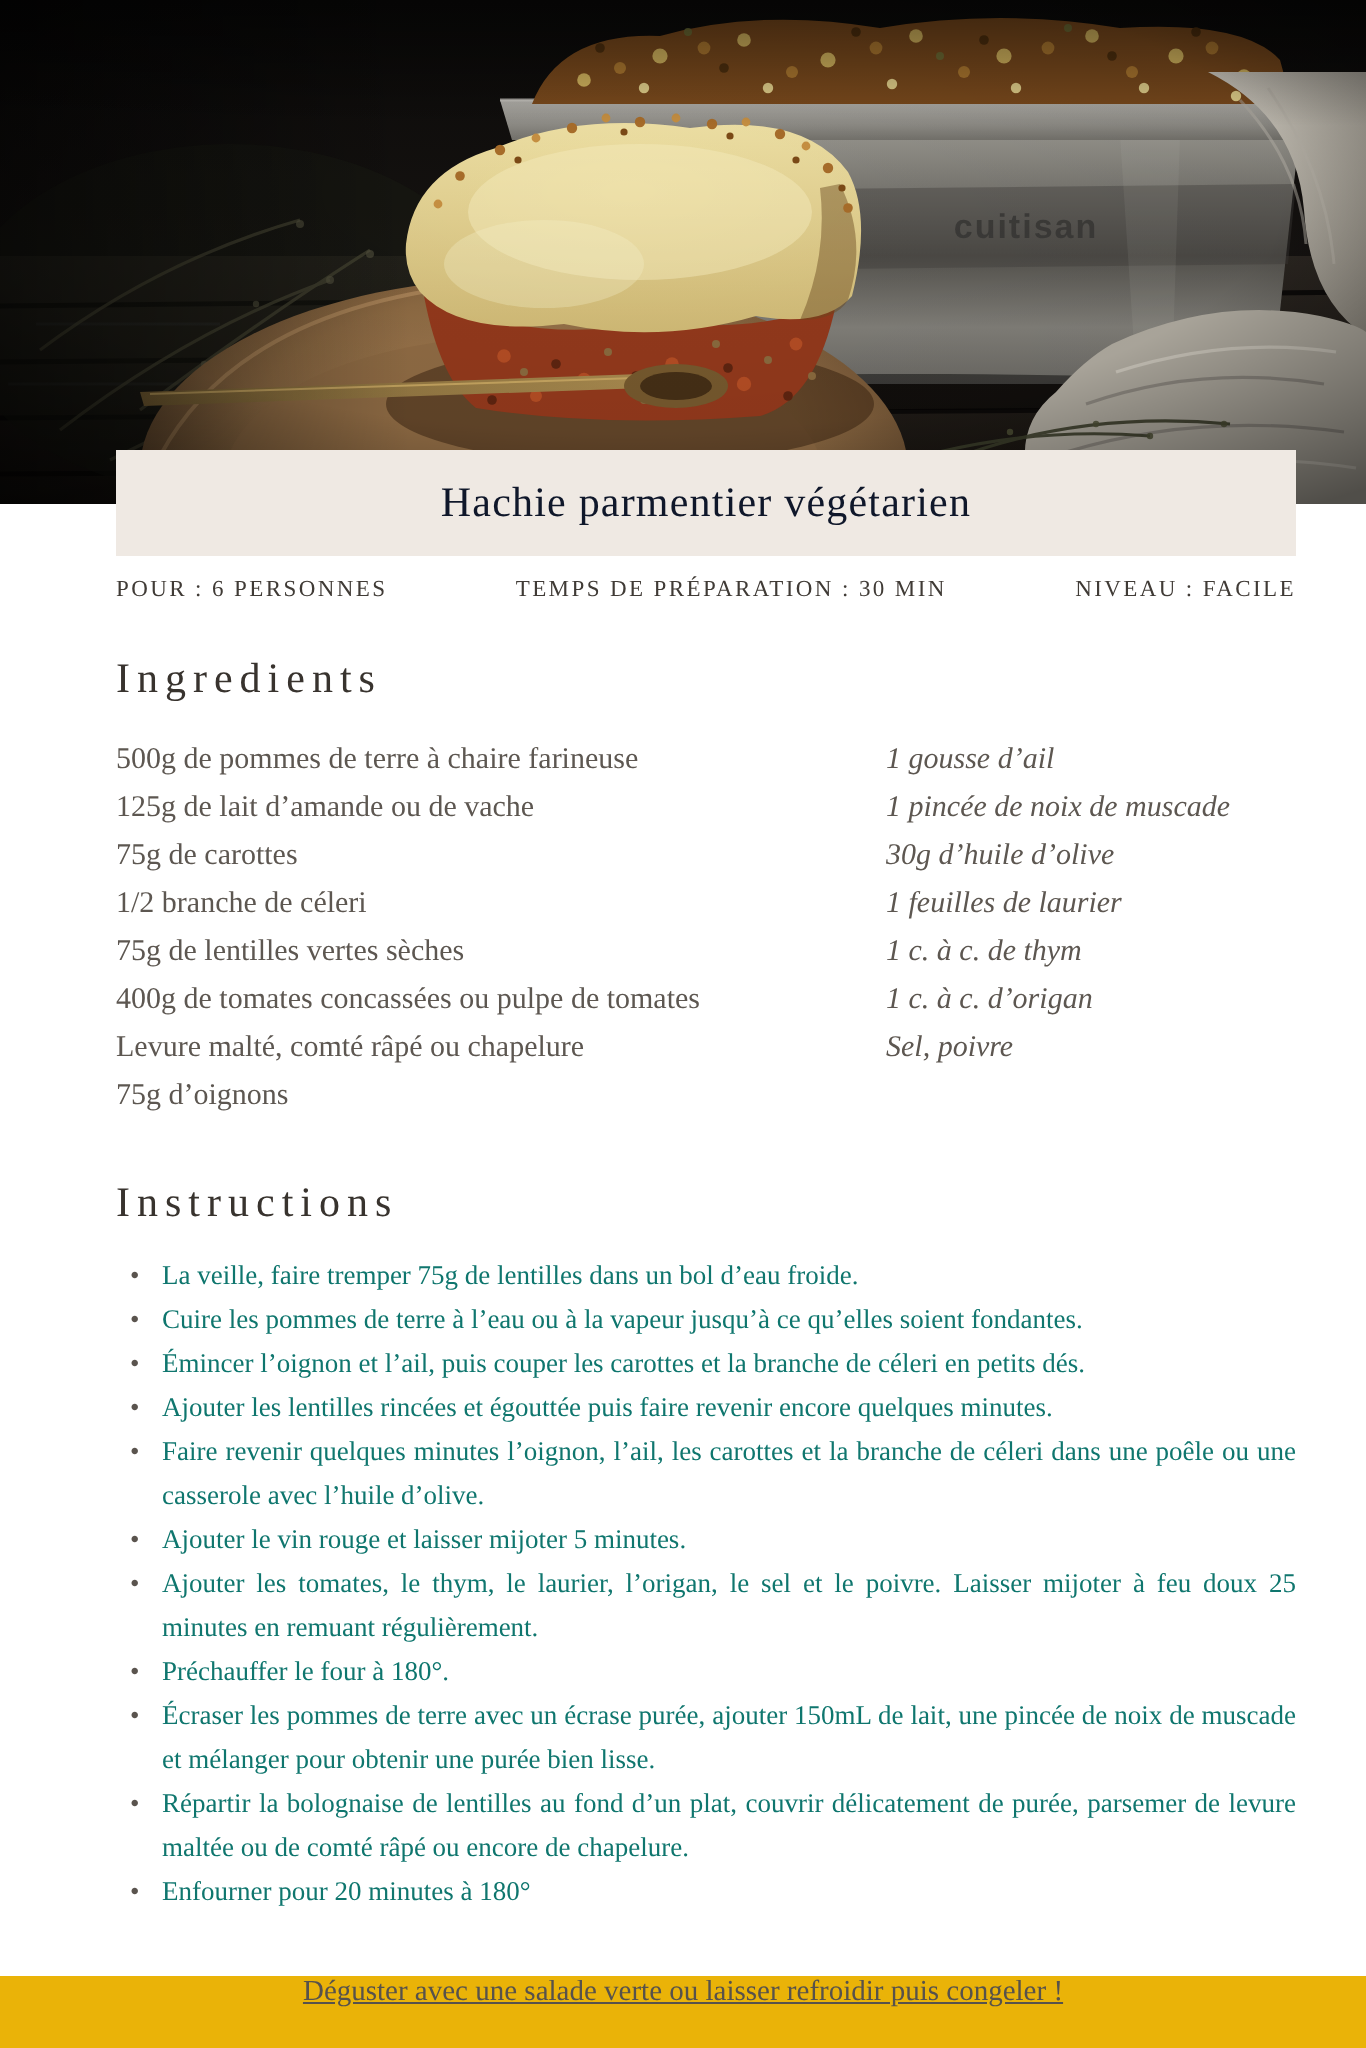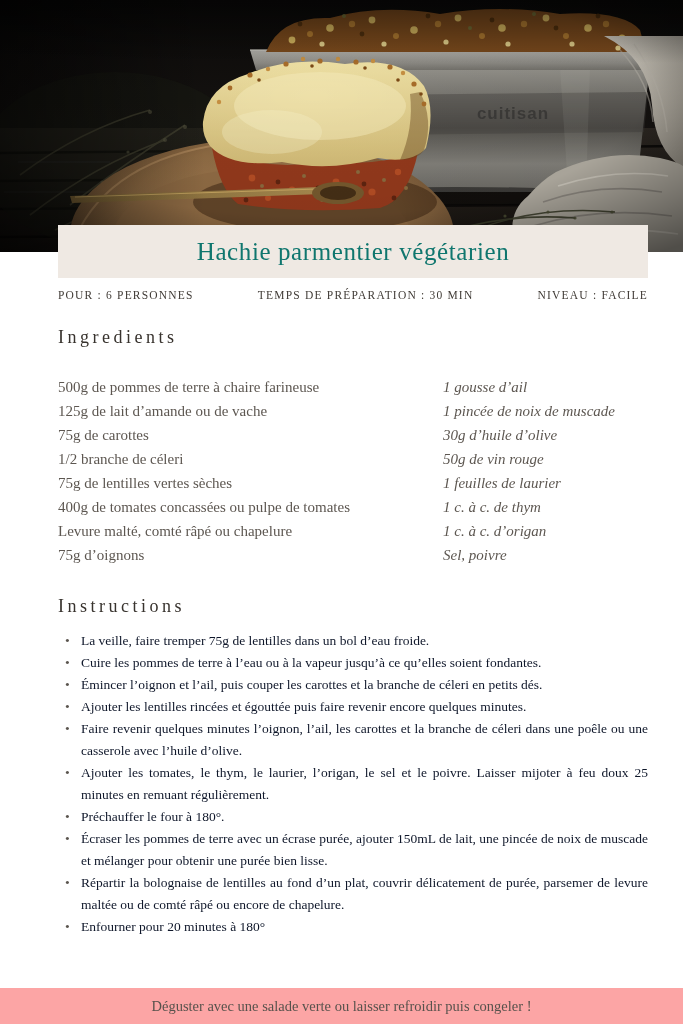--- a/index.html
+++ b/index.html
@@ -10,53 +10,53 @@
     position:relative;
   }
   .hero{height:252px;flex:none;position:relative;}
   .hero svg{display:block;}
   .title-band{
     flex:none;position:relative;z-index:2;
     margin:-27px 35px 0 58px;height:53px;background:#efe9e3;
     display:flex;align-items:center;justify-content:center;
   }
   .title-band h1{
-    margin:0;font-size:25px;font-weight:500;color:#0f766e;letter-spacing:.6px;
+    margin:0;font-size:21px;font-weight:500;color:#0f172a;letter-spacing:.6px;
   }
   .meta-row{
     flex:none;margin:11px 35px 0 58px;
     display:flex;justify-content:space-between;align-items:flex-end;
     font-size:11.5px;letter-spacing:1.2px;color:#403b36;
   }
   section{flex:none;margin:0 35px 0 58px;}
   h2{
-    margin:0;font-weight:normal;font-size:18px;letter-spacing:3.5px;color:#38332e;
+    margin:0;font-weight:normal;font-size:21px;letter-spacing:3.5px;color:#38332e;
   }
   .ingredients h2{margin-top:26px;}
   .ing-grid{
-    margin-top:27px;display:grid;grid-template-columns:374px 1fr;column-gap:11px;
+    margin-top:16px;display:grid;grid-template-columns:374px 1fr;column-gap:11px;
   }
   ul{list-style:none;margin:0;padding:0;}
   .ing-col li{
     font-size:15px;line-height:24px;color:#5d5751;text-align:justify;
   }
   .ing-col.right li{text-align:left;font-style:italic;}
   .instructions h2{margin-top:29px;}
   .steps{margin-top:13px;}
   .steps li{
     position:relative;padding-left:23px;
-    font-size:13.5px;line-height:22px;color:#0f172a;text-align:justify;
+    font-size:13.5px;line-height:22px;color:#0f766e;text-align:justify;
   }
   .steps li::before{
     content:"\2022";position:absolute;left:7px;top:0;color:#5a544e;
   }
   .footer-band{
-    flex:none;margin-top:auto;height:36px;background:#fca5a5;
-    display:flex;align-items:center;justify-content:center;
-    font-size:14.5px;color:#57524c;
+    flex:none;margin-top:auto;height:36px;background:#eab308;
+    display:flex;justify-content:center;
+    font-size:14.5px;color:#57524c;text-decoration:underline;
   }
 </style>
 </head>
 <body>
 
 <div class="page">
 
   <div class="hero">
     <svg width="683" height="252" viewBox="0 0 683 252" xmlns="http://www.w3.org/2000/svg">
       <defs>
@@ -352,38 +352,38 @@
           <li>75g de lentilles vertes sèches</li>
           <li>400g de tomates concassées ou pulpe de tomates</li>
           <li>Levure malté, comté râpé ou chapelure</li>
           <li>75g d’oignons</li>
         </ul>
       <ul class="ing-col right">
 
       <li>1 gousse d’ail</li>
           <li>1 pincée de noix de muscade</li>
           <li>30g d’huile d’olive</li>
-          <li>50g de vin rouge</li>
           <li>1 feuilles de laurier</li>
           <li>1 c. à c. de thym</li>
           <li>1 c. à c. d’origan</li>
           <li>Sel, poivre</li>
         </ul>
     </div>
   </section>
 
   <section class="instructions">
     <h2>Instructions</h2>
     <ul class="steps">
 
     <li>La veille, faire tremper 75g de lentilles dans un bol d’eau froide.</li>
         <li>Cuire les pommes de terre à l’eau ou à la vapeur jusqu’à ce qu’elles soient fondantes.</li>
         <li>Émincer l’oignon et l’ail, puis couper les carottes et la branche de céleri en petits dés.</li>
         <li>Ajouter les lentilles rincées et égouttée puis faire revenir encore quelques minutes.</li>
         <li>Faire revenir quelques minutes l’oignon, l’ail, les carottes et la branche de céleri dans une poêle ou une casserole avec l’huile d’olive.</li>
+        <li>Ajouter le vin rouge et laisser mijoter 5 minutes.</li>
         <li>Ajouter les tomates, le thym, le laurier, l’origan, le sel et le poivre. Laisser mijoter à feu doux 25 minutes en remuant régulièrement.</li>
         <li>Préchauffer le four à 180°.</li>
         <li>Écraser les pommes de terre avec un écrase purée, ajouter 150mL de lait, une pincée de noix de muscade et mélanger pour obtenir une purée bien lisse.</li>
         <li>Répartir la bolognaise de lentilles au fond d’un plat, couvrir délicatement de purée, parsemer de levure maltée ou de comté râpé ou encore de chapelure.</li>
         <li>Enfourner pour 20 minutes à 180°</li>
       </ul>
   </section>
 
   <footer class="footer-band">
     <span>Déguster avec une salade verte ou laisser refroidir puis congeler !</span>

